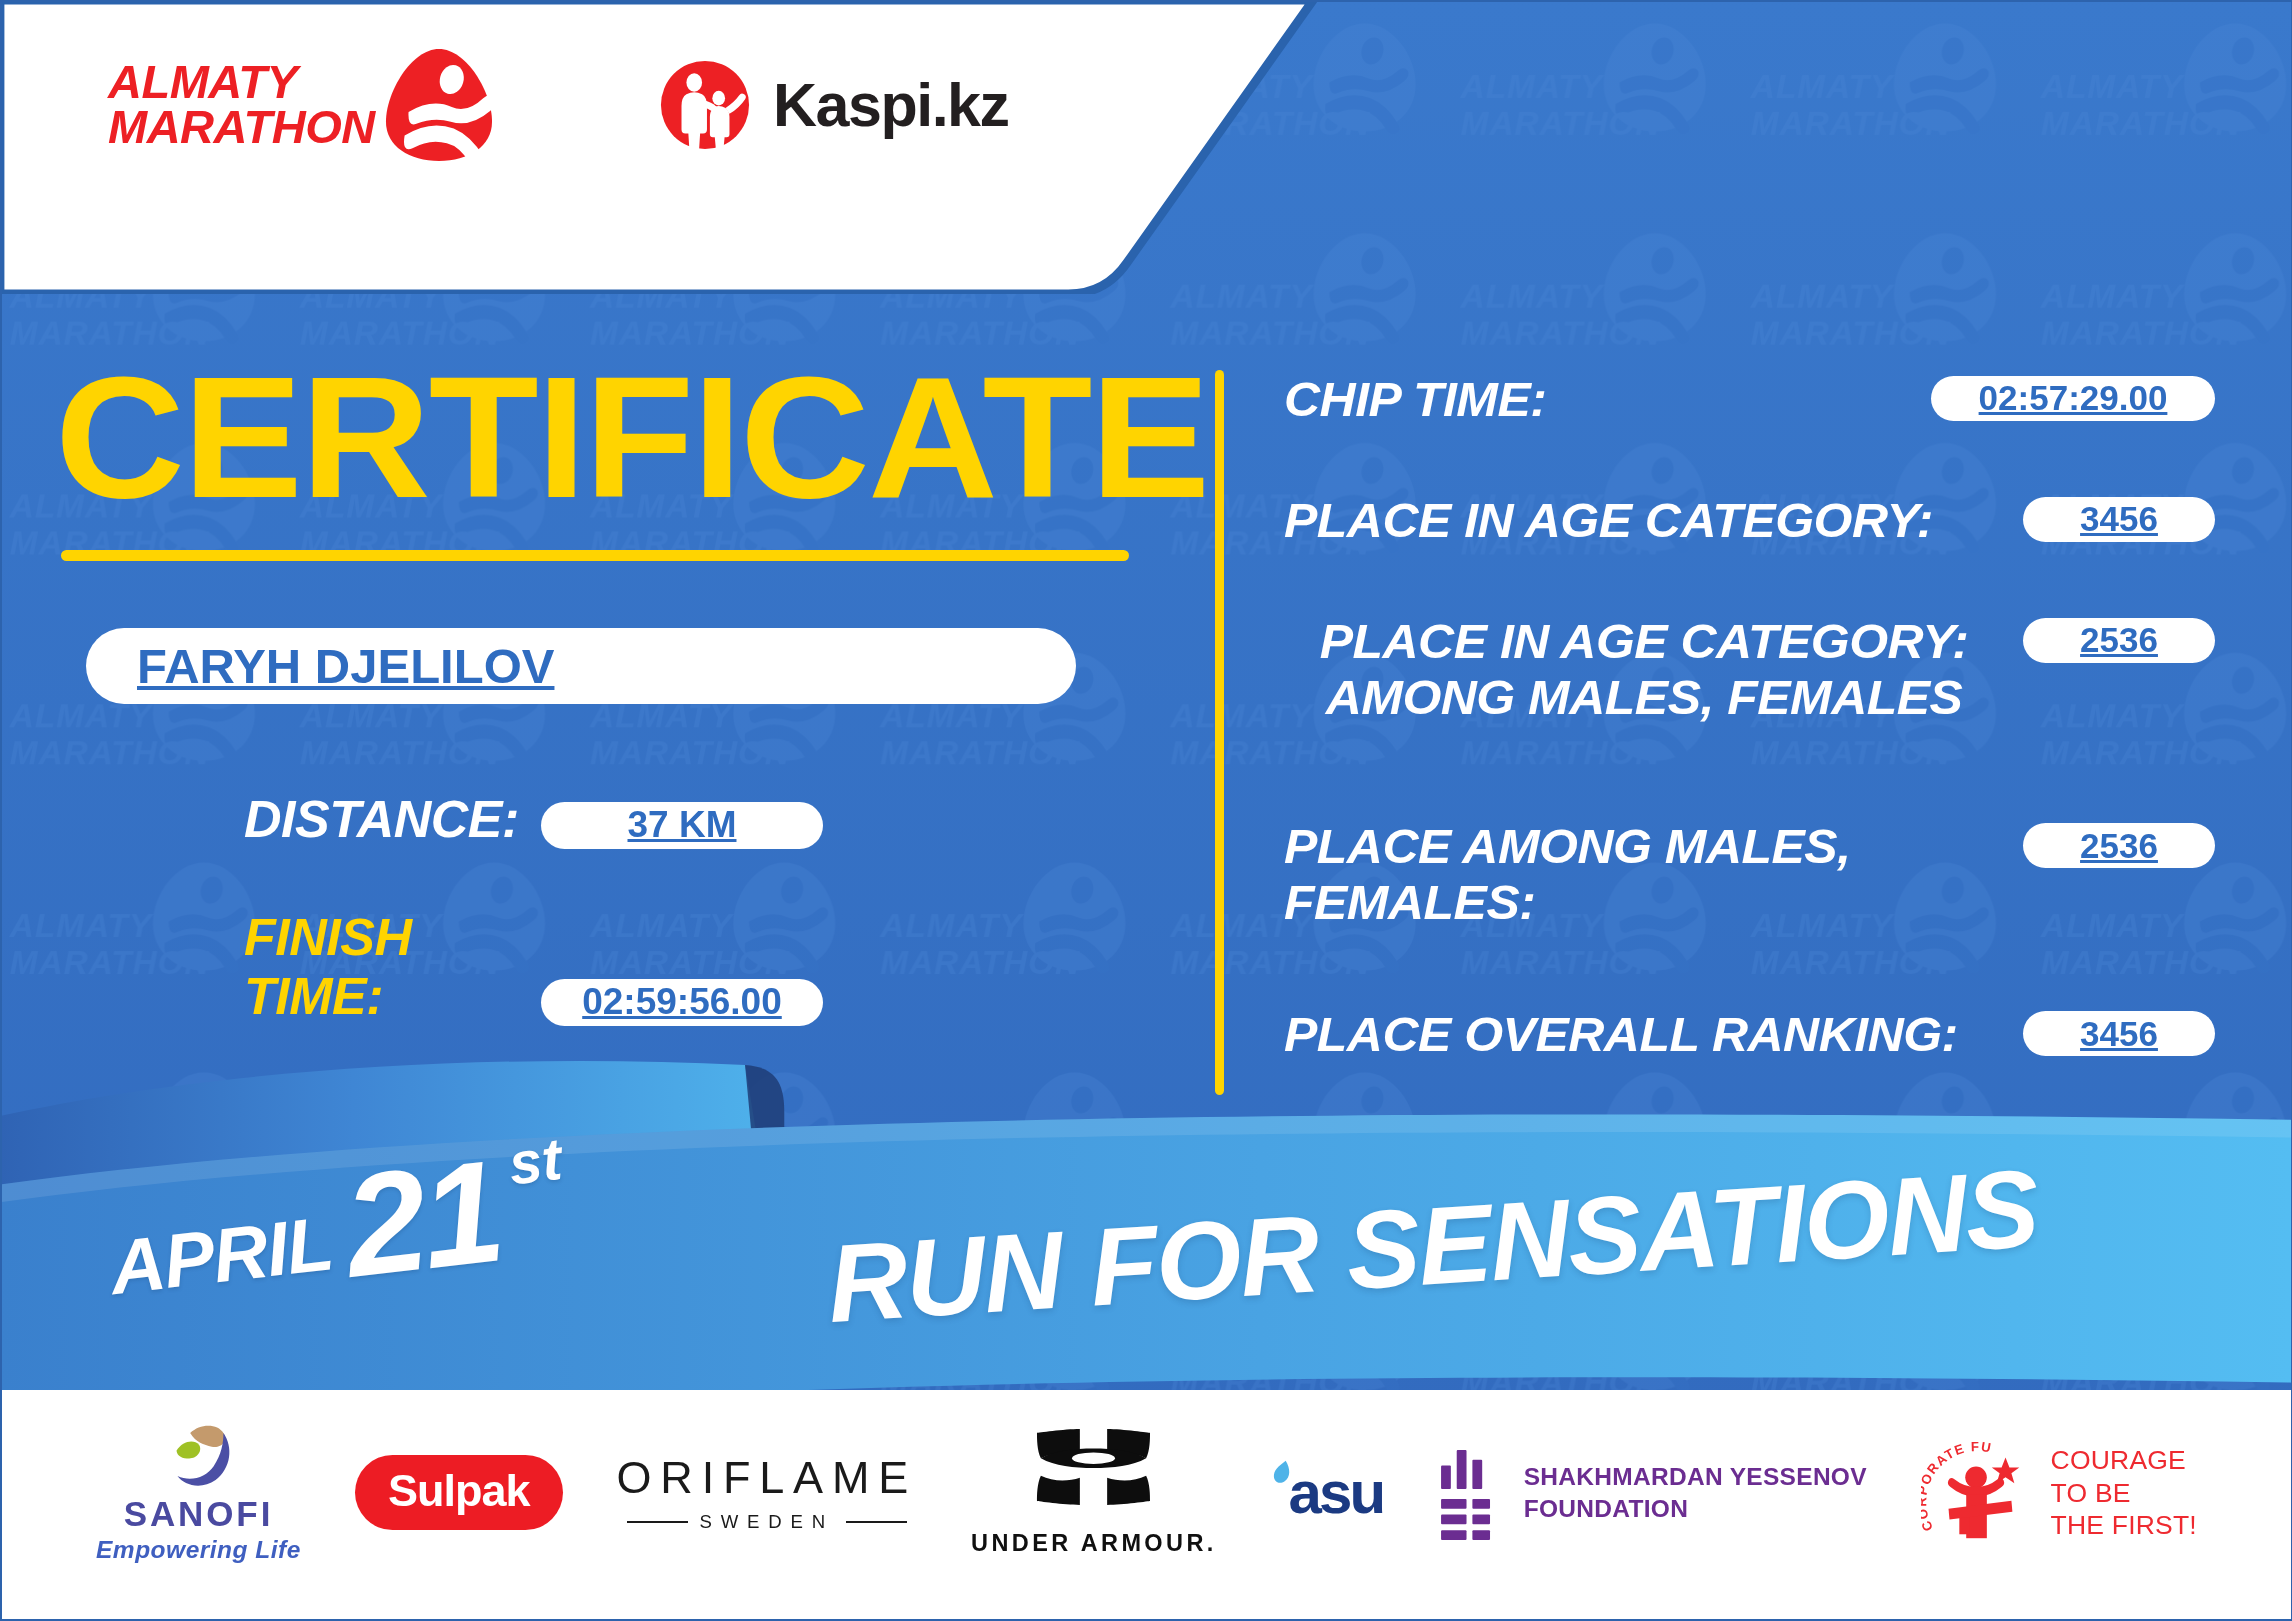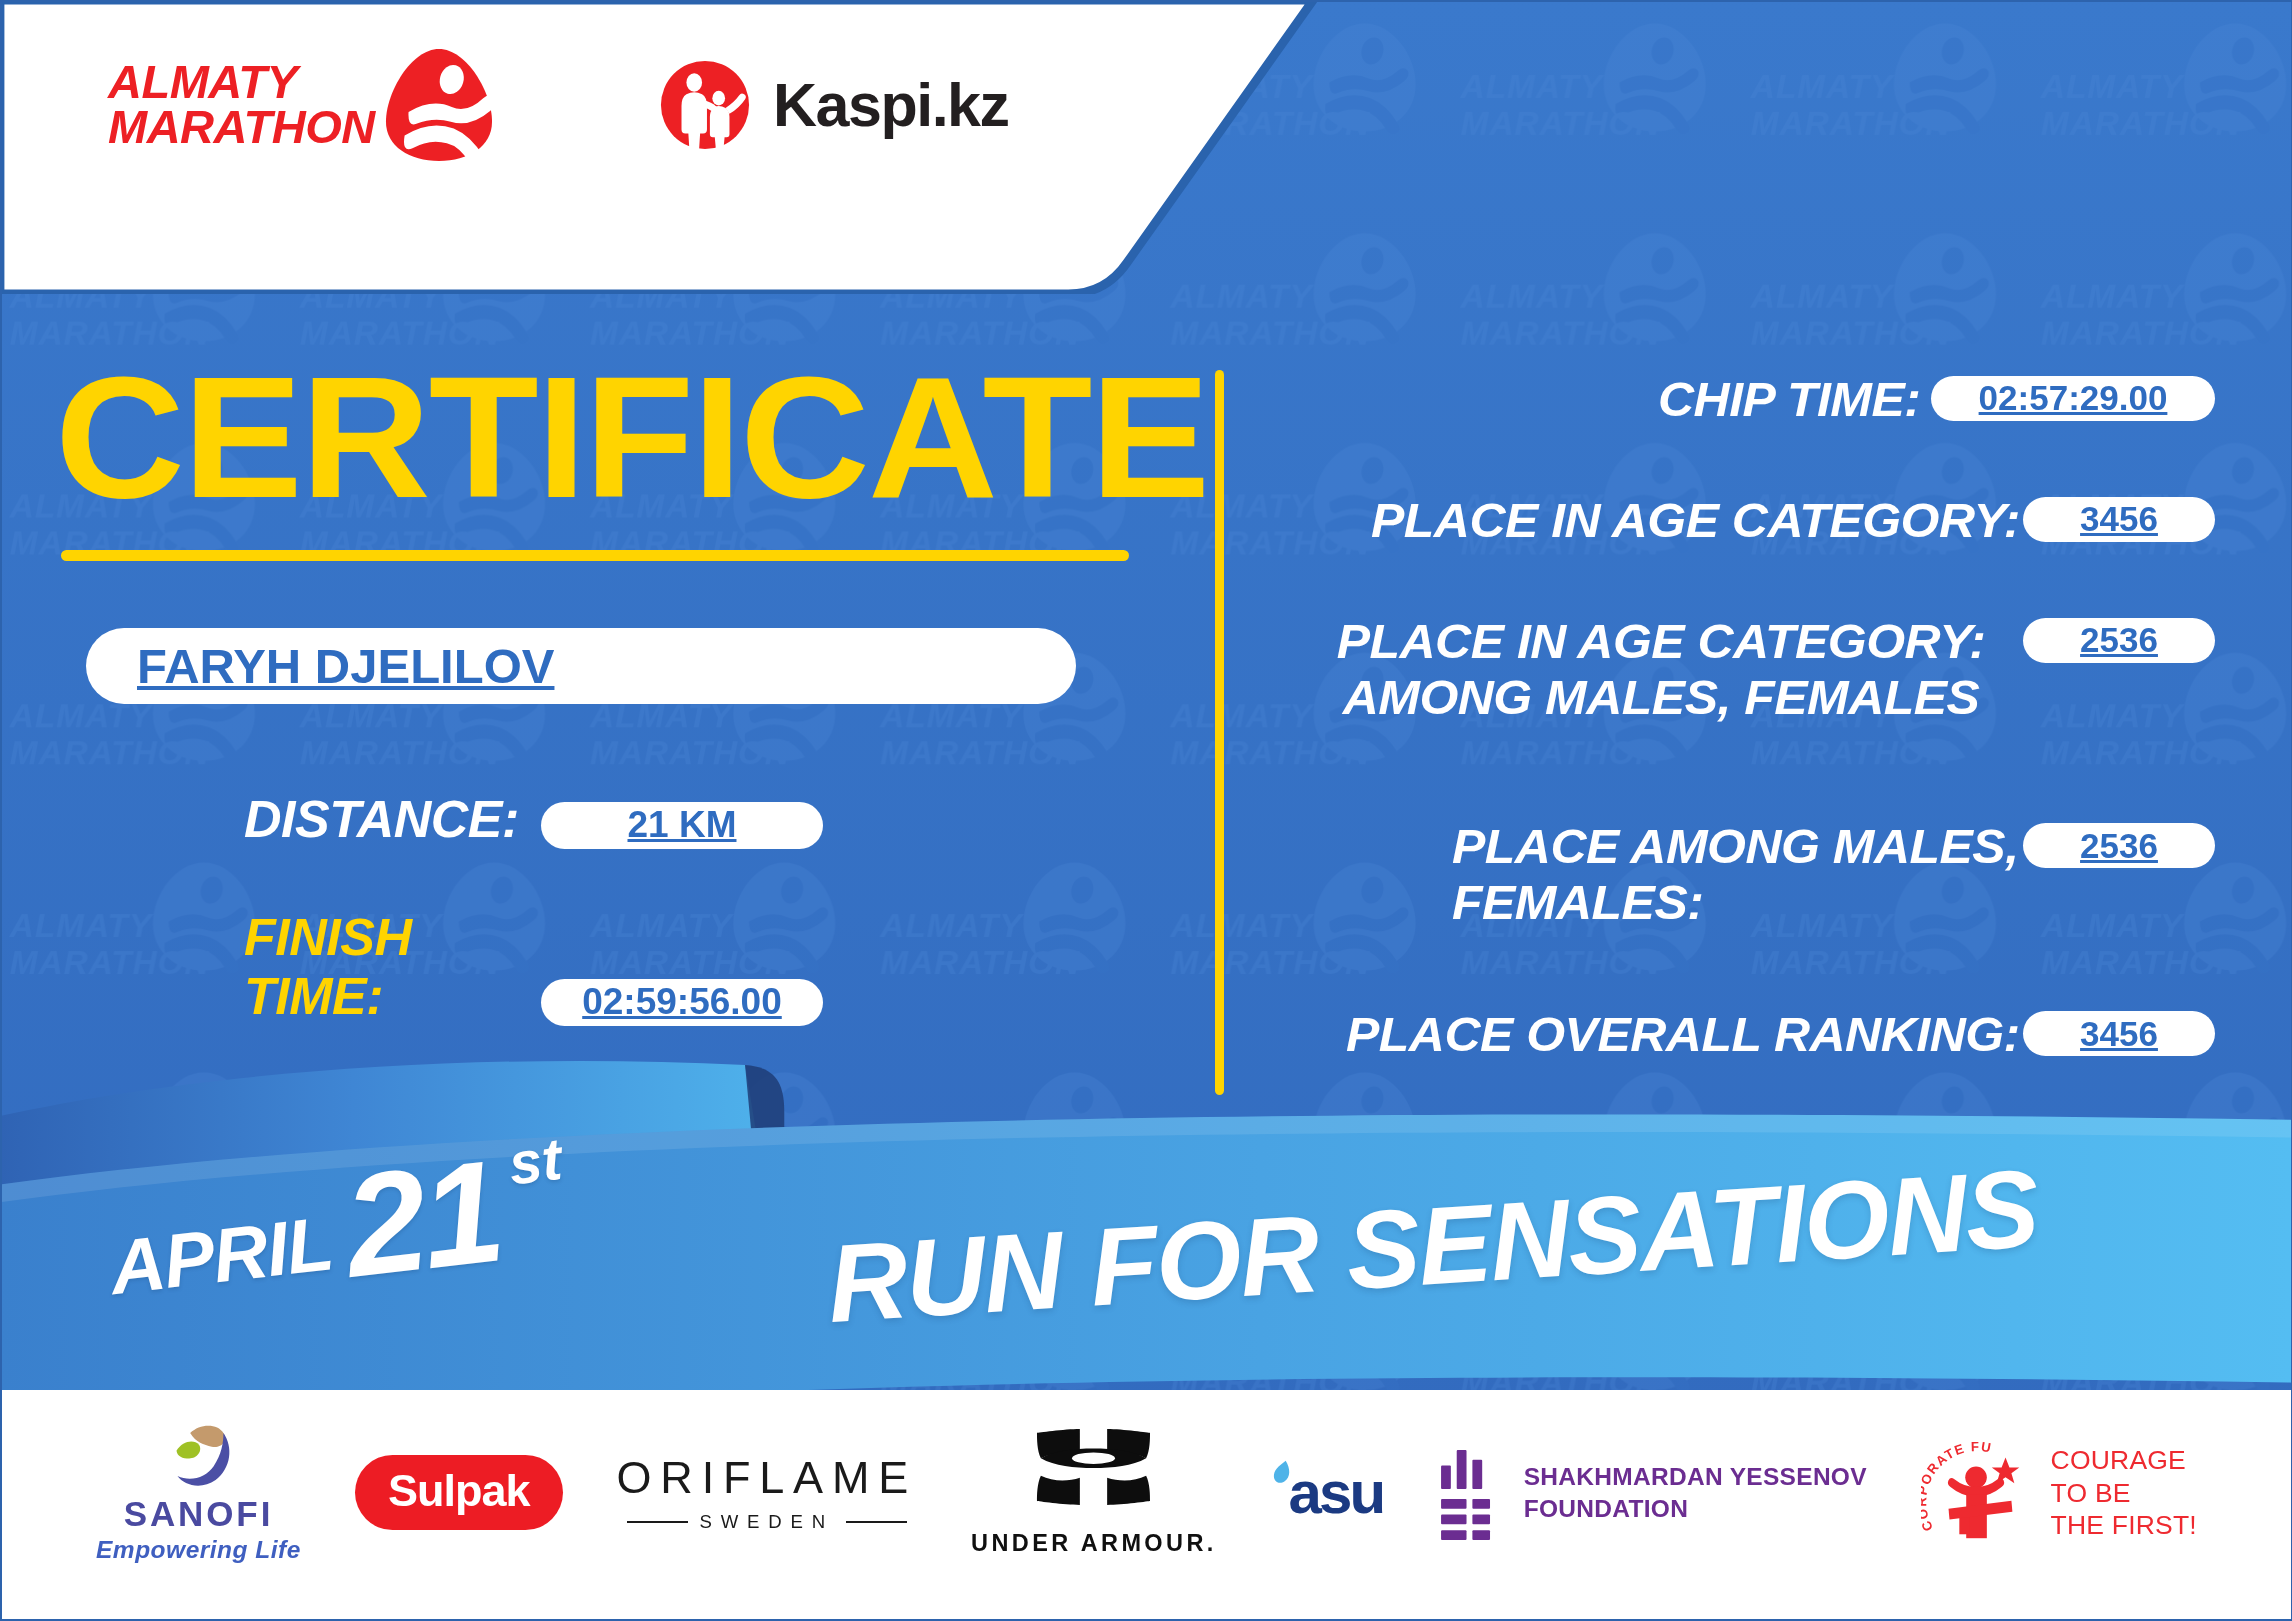--- a/index.html
+++ b/index.html
@@ -125,21 +125,21 @@
     background: #ffd400; border-radius: 4.9px;
   }
 
   
   #right-col {
     position: absolute; left: 1284px; top: 372px;
     width: 931px;
   }
   .rstat {
     display: flex; align-items: flex-start;
-    justify-content: flex-end;
+    justify-content: space-between;
     min-height: 55px;
     gap: 16px;
   }
   .rstat .rlabel {
     font-style: italic; font-weight: 800;
     font-size: 49px; color: #ffffff;
     line-height: 1.14; letter-spacing: -0.5px;
     font-family: "Liberation Sans Narrow", "Liberation Sans", sans-serif;
     transform: scaleX(1.02); transform-origin: left top;
     white-space: pre-line;
@@ -297,21 +297,21 @@
   <div id="body">
 
     <div id="left-col">
       <div id="cert-title">CERTIFICATE</div>
       <div id="title-rule"></div>
 
       <div class="pill" id="name-pill">FARYH DJELILOV</div>
 
       <div class="stat-row" id="distance-row">
         <span class="stat-label">DISTANCE:</span>
-        <span class="pill stat-pill">21 KM</span>
+        <span class="pill stat-pill">37 KM</span>
       </div>
 
       <div class="stat-row" id="finish-row">
         <span class="stat-label yellow">FINISH TIME:</span>
         <span class="pill stat-pill">02:59:56.00</span>
       </div>
     </div>
 
     <div id="divider"></div>
 

